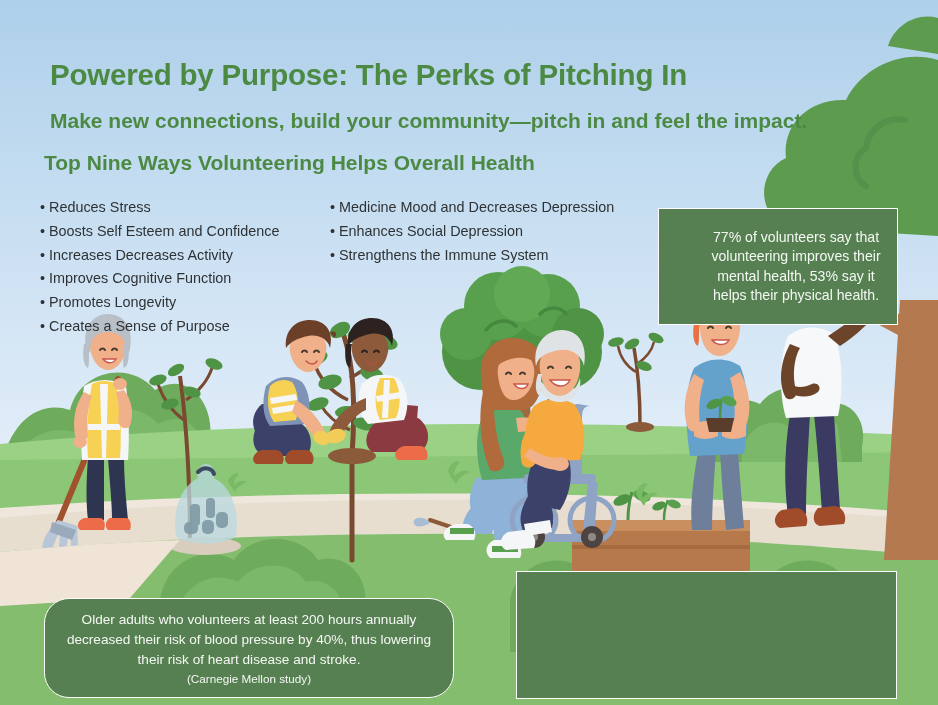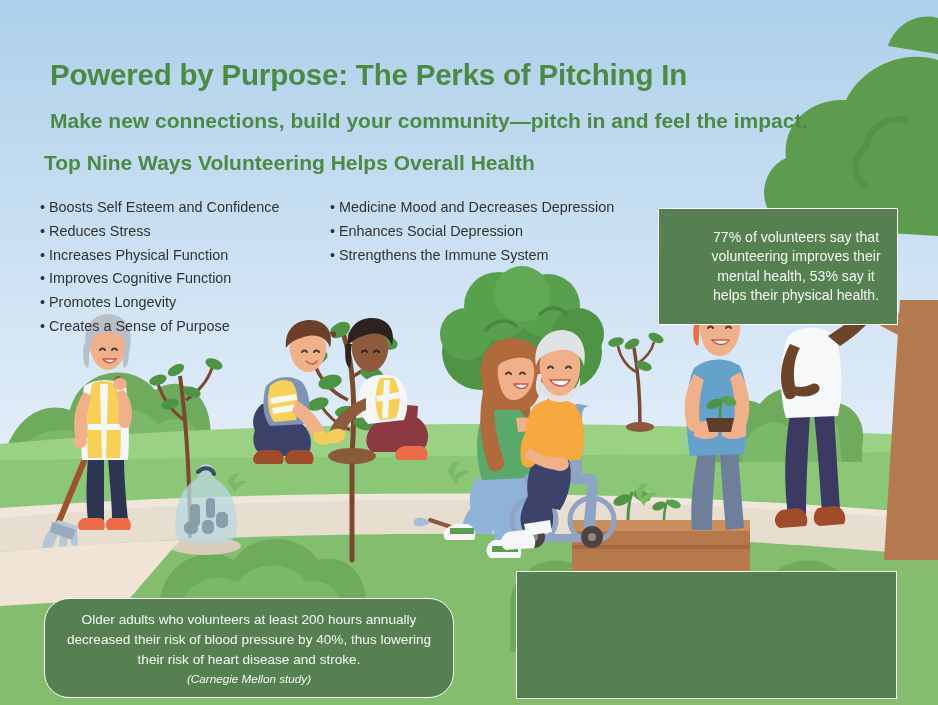--- a/index.html
+++ b/index.html
@@ -40,21 +40,21 @@
   
   .card{
     position:absolute;background:#568051;
     border:1.6px solid #ffffff;
     box-sizing:border-box;
     color:#f4f8f3;text-align:center;
     display:flex;flex-direction:column;align-items:center;justify-content:center;
   }
   .card p{margin:0;}
   .card .body{font-size:14.3px;line-height:19.6px;}
-  .card .cite{font-size:11.7px;font-style:italic;line-height:16px;margin-top:1px;}
+  .card .cite{font-size:11.7px;line-height:16px;margin-top:1px;}
 
   #card-stat{left:658px;top:198px;width:240px;height:117px;padding:6px 14px;}
   #card-stat .body{font-size:14.1px;line-height:19.4px;margin-left:36px;}
 
   #card-older{left:44px;top:588px;width:410px;height:100px;padding:4px 16px;border-radius:25px;}
   #card-older .body{font-size:13.6px;line-height:20px;}
 
   #card-aging{left:516px;top:561px;width:381px;height:128px;padding:4px 14px;}
   #card-aging .body{font-size:13.7px;line-height:20.2px;}
 </style>
@@ -449,23 +449,23 @@
     </svg>
   </div>
 
   <div class="text-layer">
 
     <div class="title">Powered by Purpose: The Perks of Pitching In</div>
     <div class="subtitle">Make new connections, build your community—pitch in and feel the impact.</div>
     <div class="section-head">Top Nine Ways Volunteering Helps Overall Health</div>
 
     <ul class="bullets col1">
+      <li><span class="b">•</span><span>Reduces Stress</span></li>
       <li><span class="b">•</span><span>Boosts Self Esteem and Confidence</span></li>
-      <li><span class="b">•</span><span>Reduces Stress</span></li>
-      <li><span class="b">•</span><span>Increases Physical Function</span></li>
+      <li><span class="b">•</span><span>Increases Decreases Activity</span></li>
       <li><span class="b">•</span><span>Improves Cognitive Function</span></li>
       <li><span class="b">•</span><span>Promotes Longevity</span></li>
       <li><span class="b">•</span><span>Creates a Sense of Purpose</span></li>
     </ul>
 
     <ul class="bullets col2">
       <li><span class="b">•</span><span>Medicine Mood and Decreases Depression</span></li>
       <li><span class="b">•</span><span>Enhances Social Depression</span></li>
       <li><span class="b">•</span><span>Strengthens the Immune System</span></li>
     </ul>

